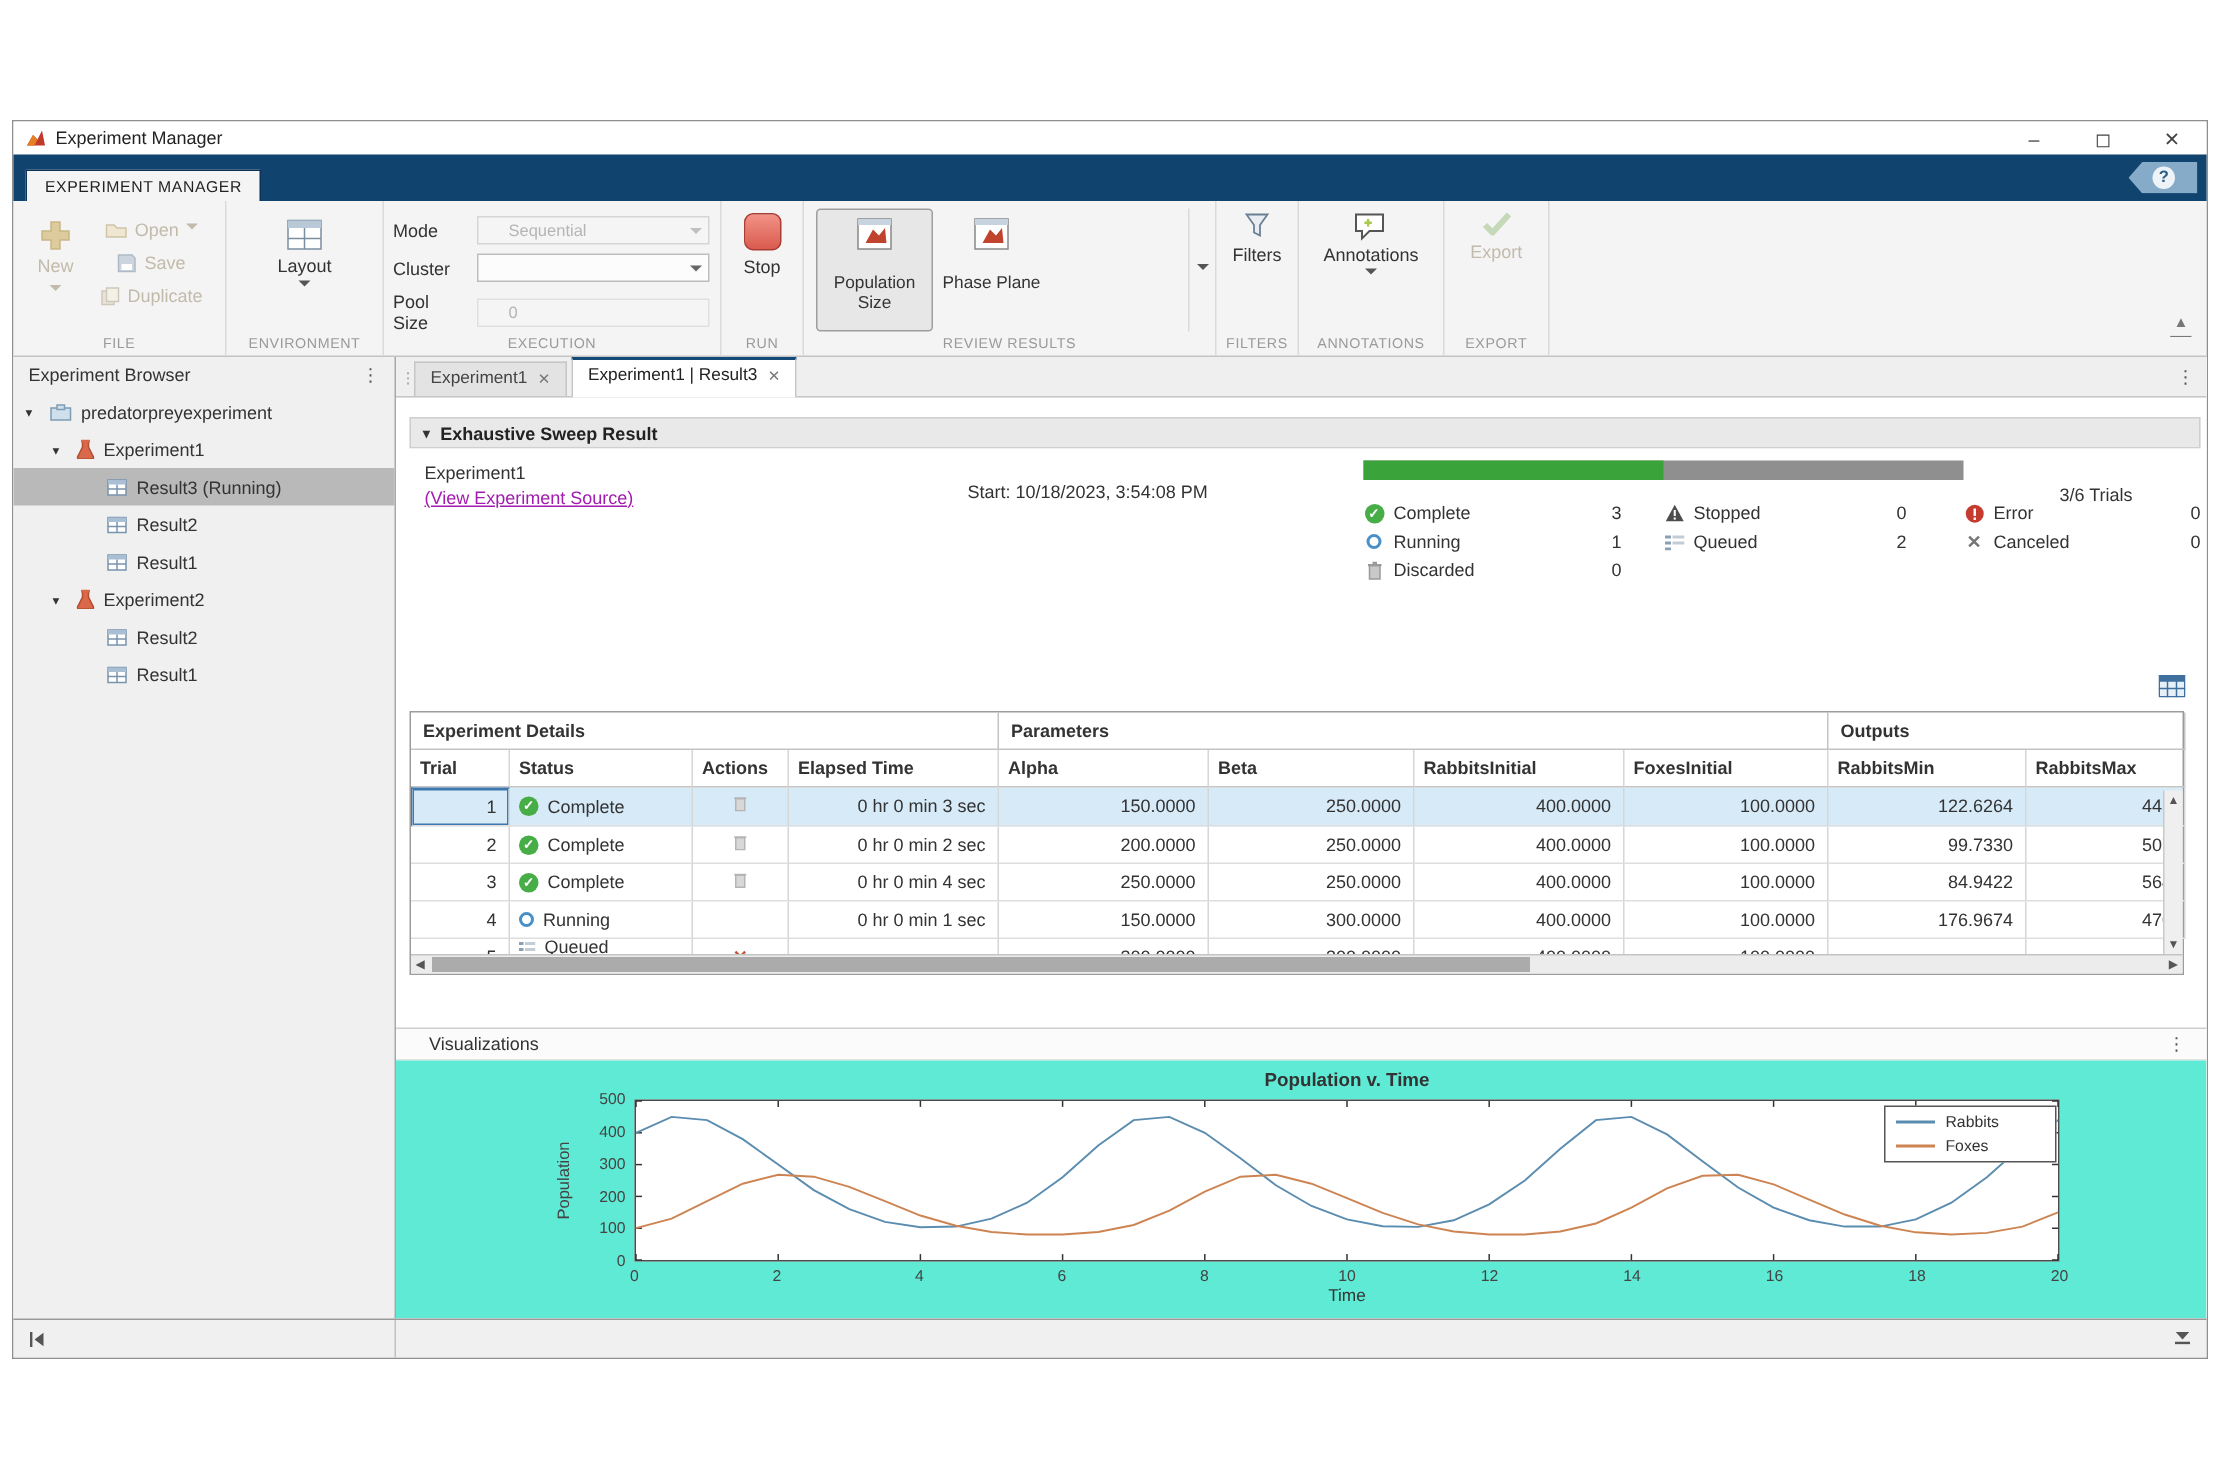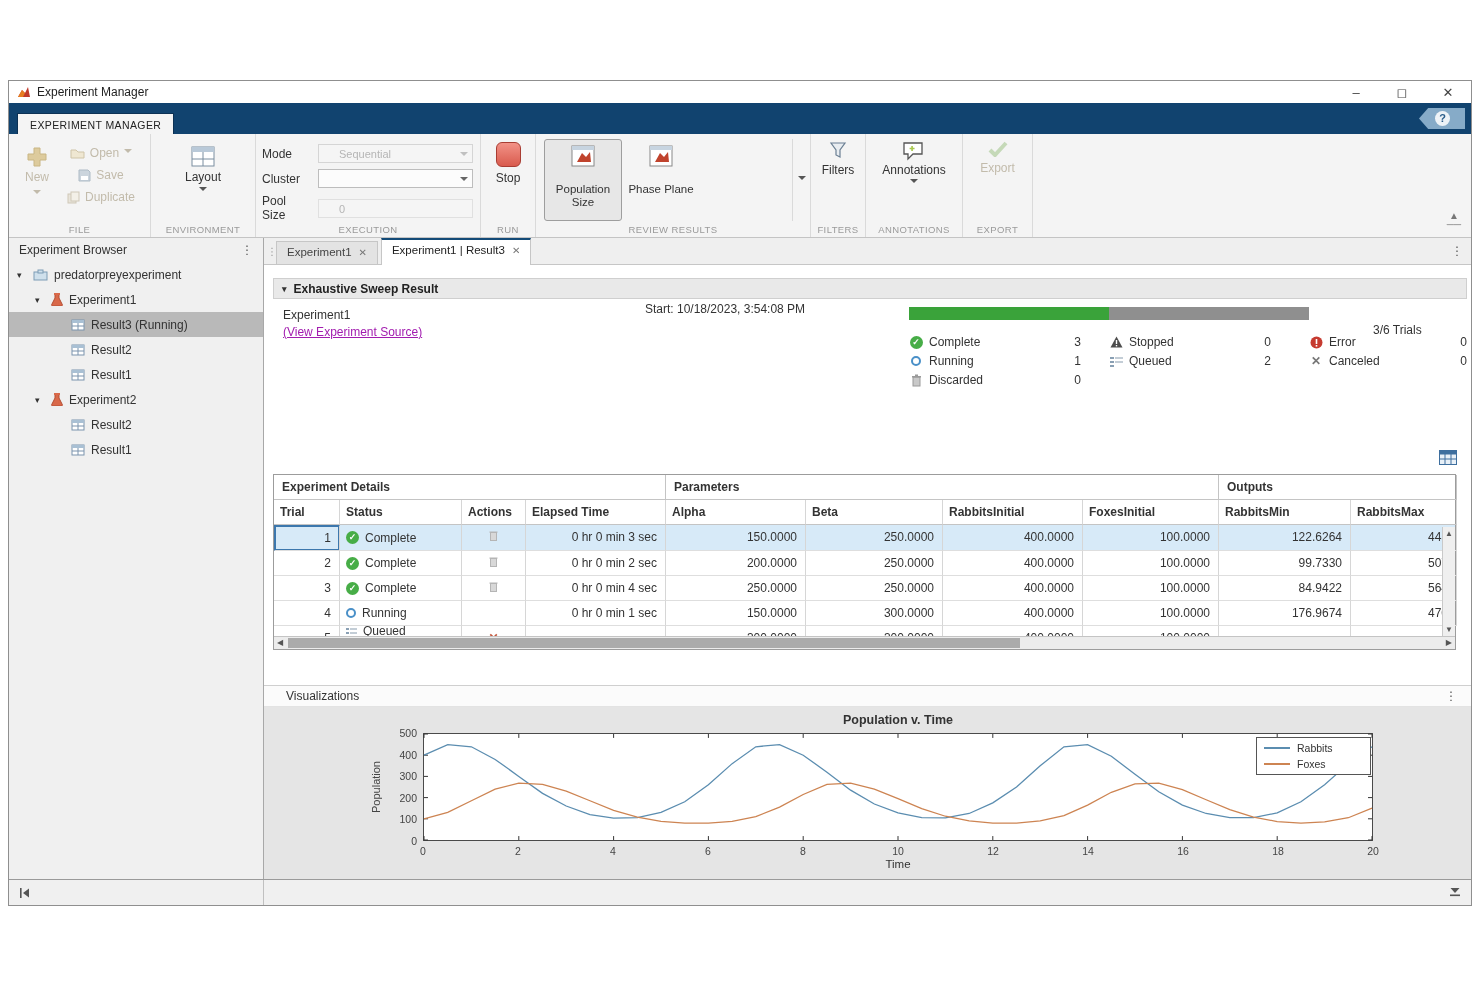--- a/index.html
+++ b/index.html
@@ -99,21 +99,21 @@
   .strip-kebab { position:absolute; right:8px; top:6px; }
 
   
   .sweep-header { position:absolute; top:40px; left:9px; right:4px; height:21px; background:#e9e9e9;
                   border:1px solid #cfcfcf; display:flex; align-items:center; padding:0 8px; gap:7px;
                   font-weight:bold; color:#222; }
   .sweep-arrow { font-size:9px; color:#333; }
   .sweep-body { position:absolute; top:61px; left:9px; right:4px; height:116px; background:#fff; }
   .exp-name { position:absolute; left:10px; top:9px; }
   .src-link { position:absolute; left:10px; top:26px; color:#a21caf; text-decoration:underline; cursor:pointer; }
-  .start-text { position:absolute; left:372px; top:3px; }
+  .start-text { position:absolute; left:372px; top:22px; }
   .pbar { position:absolute; left:636px; top:8px; width:400px; height:13px; background:#8f8f8f; }
   .pfill { height:100%; background:#3aa33a; }
   .ptrials { position:absolute; left:1100px; top:24px; width:90px; }
   .stat-col { position:absolute; top:36px; display:grid; grid-template-columns:20px 1fr 36px;
               row-gap:5px; align-items:center; }
   .stat-col .cnt { text-align:right; }
   .sicon { width:14px; height:14px; display:inline-flex; align-items:center; justify-content:center; }
   .ic-complete { width:13px; height:13px; border-radius:50%; background:#47ad47; color:#fff; font-size:9px;
                  line-height:13px; text-align:center; font-weight:bold; }
   .ic-running { width:10px; height:10px; border-radius:50%; border:2px solid #4a90c8; background:#fff; }
@@ -141,21 +141,21 @@
   .harrow { position:absolute; top:0; font-size:8px; color:#555; line-height:12px; }
   .vscroll { position:absolute; top:52px; right:0; bottom:13px; width:13px; background:#efefef;
              border-left:1px solid #c9c9c9; display:flex; flex-direction:column;
              justify-content:space-between; align-items:center; font-size:8px; color:#555; padding:2px 0; }
 
   
   .viz-header { position:absolute; top:447px; left:0; right:0; height:22px; background:#fbfbfb;
                 border-top:1px solid #cfcfcf; border-bottom:1px solid #e3e3e3;
                 display:flex; align-items:center; padding:0 14px 0 22px; }
   .viz-header .kebab { margin-left:auto; }
-  .chart-panel { position:absolute; top:469px; left:0; right:0; bottom:0; background:#e5e5e5; }
+  .chart-panel { position:absolute; top:469px; left:0; right:0; bottom:0; background:#5eead4; }
   .plot-title { position:absolute; left:159px; top:6px; width:950px; text-align:center;
                 font-weight:bold; font-size:12.5px; color:#333; }
   .plot-area { position:absolute; left:159px; top:26px; width:950px; height:108px; background:#fff;
                border:1px solid #4a4a4a; }
   .plot-area svg { display:block; width:100%; height:100%; overflow:visible; }
   .ylabel { position:absolute; left:112px; top:80px; font-size:11px; color:#444;
             transform:translate(-50%,-50%) rotate(-90deg); white-space:nowrap; }
   .xlabel { position:absolute; left:159px; top:151px; width:950px; text-align:center; font-size:11.5px; color:#333; }
   .xtick-label { position:absolute; width:26px; text-align:center; font-size:10.5px; color:#444; }
   .ytick-label { position:absolute; width:30px; text-align:right; font-size:10.5px; color:#444; }

